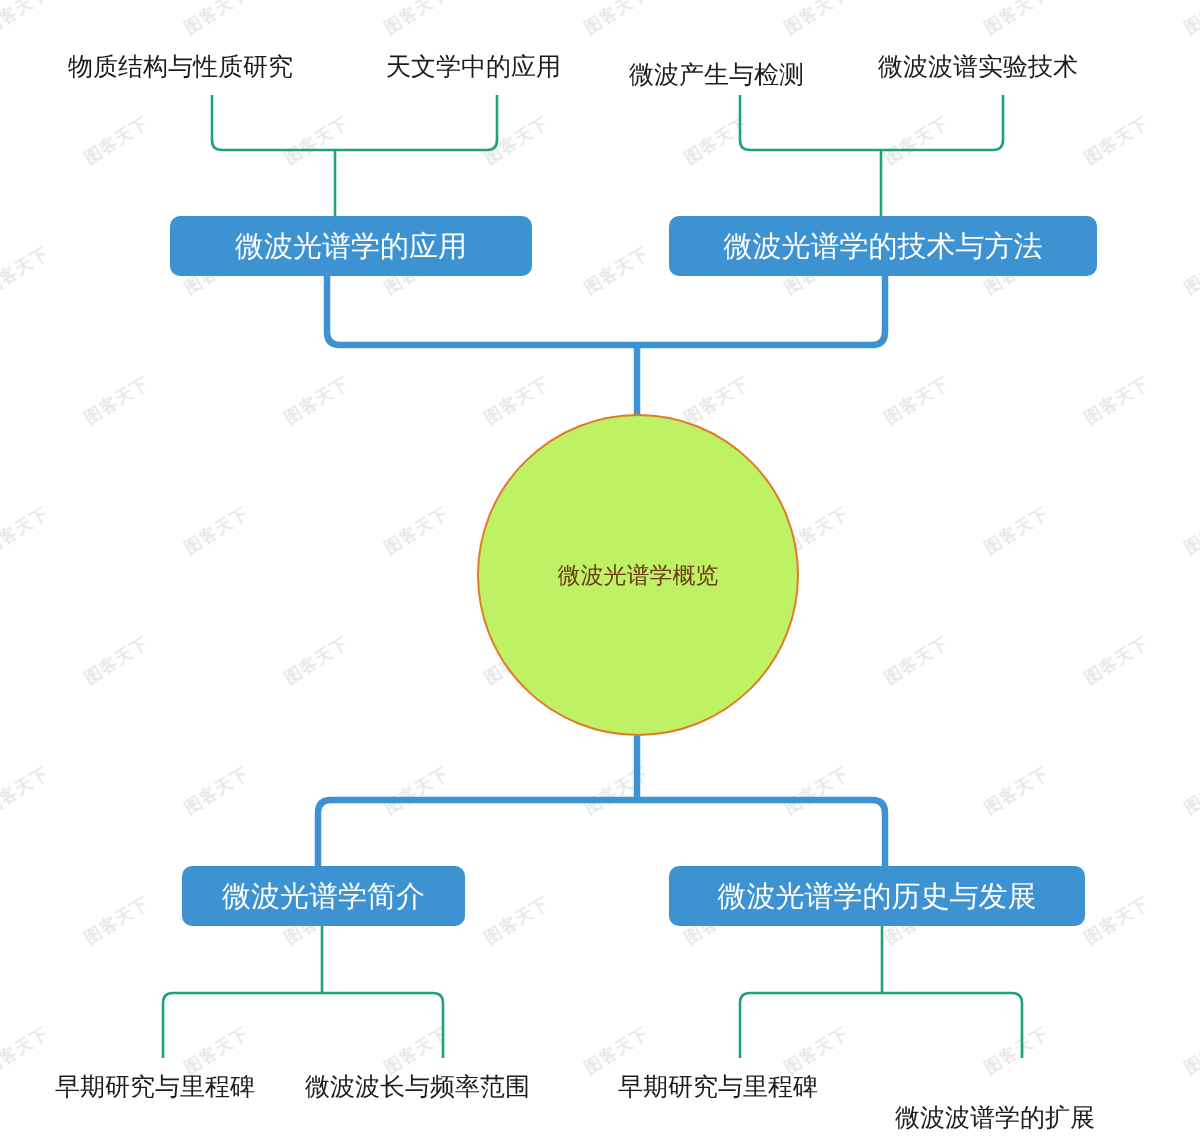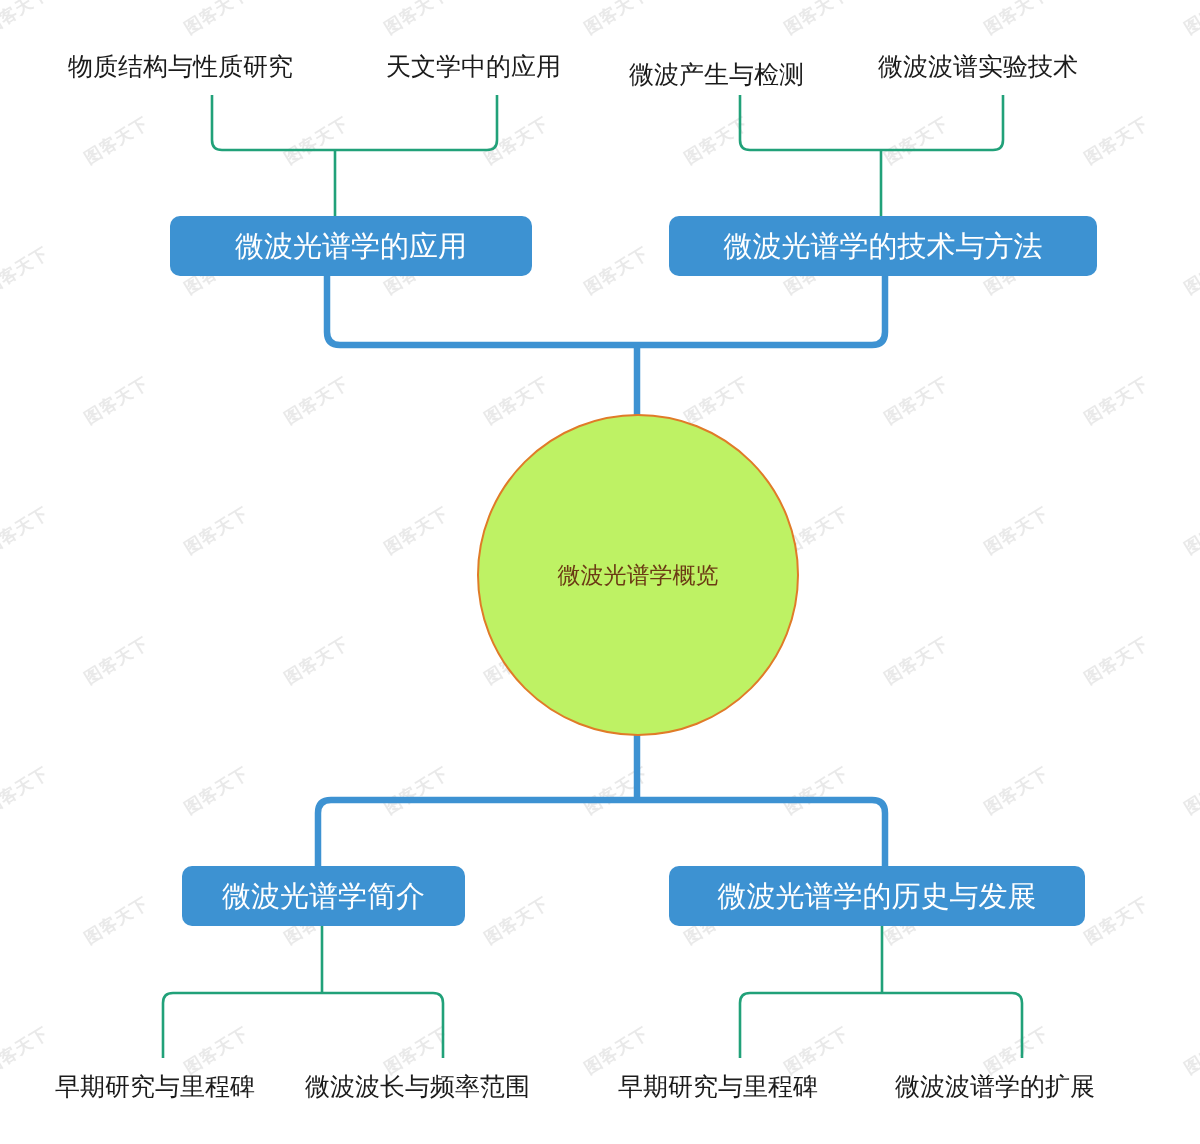--- a/index.html
+++ b/index.html
@@ -200,15 +200,15 @@
   <div class="branch-box" style="left:182px; top:866px; width:283px; height:60px;">微波光谱学简介</div>
 
   <div class="branch-box" style="left:669px; top:866px; width:416px; height:60px;">微波光谱学的历史与发展</div>
 
   <div class="leaf-label" style="left:55px; top:1073px;">早期研究与里程碑</div>
 
   <div class="leaf-label" style="left:305px; top:1073px;">微波波长与频率范围</div>
 
   <div class="leaf-label" style="left:618px; top:1073px;">早期研究与里程碑</div>
 
-  <div class="leaf-label" style="left:895px; top:1073px;">微波波谱学的扩展</div>
+  <div class="leaf-label" style="left:895px; top:1104px;">微波波谱学的扩展</div>
 
 </div>
 
 </body></html>

